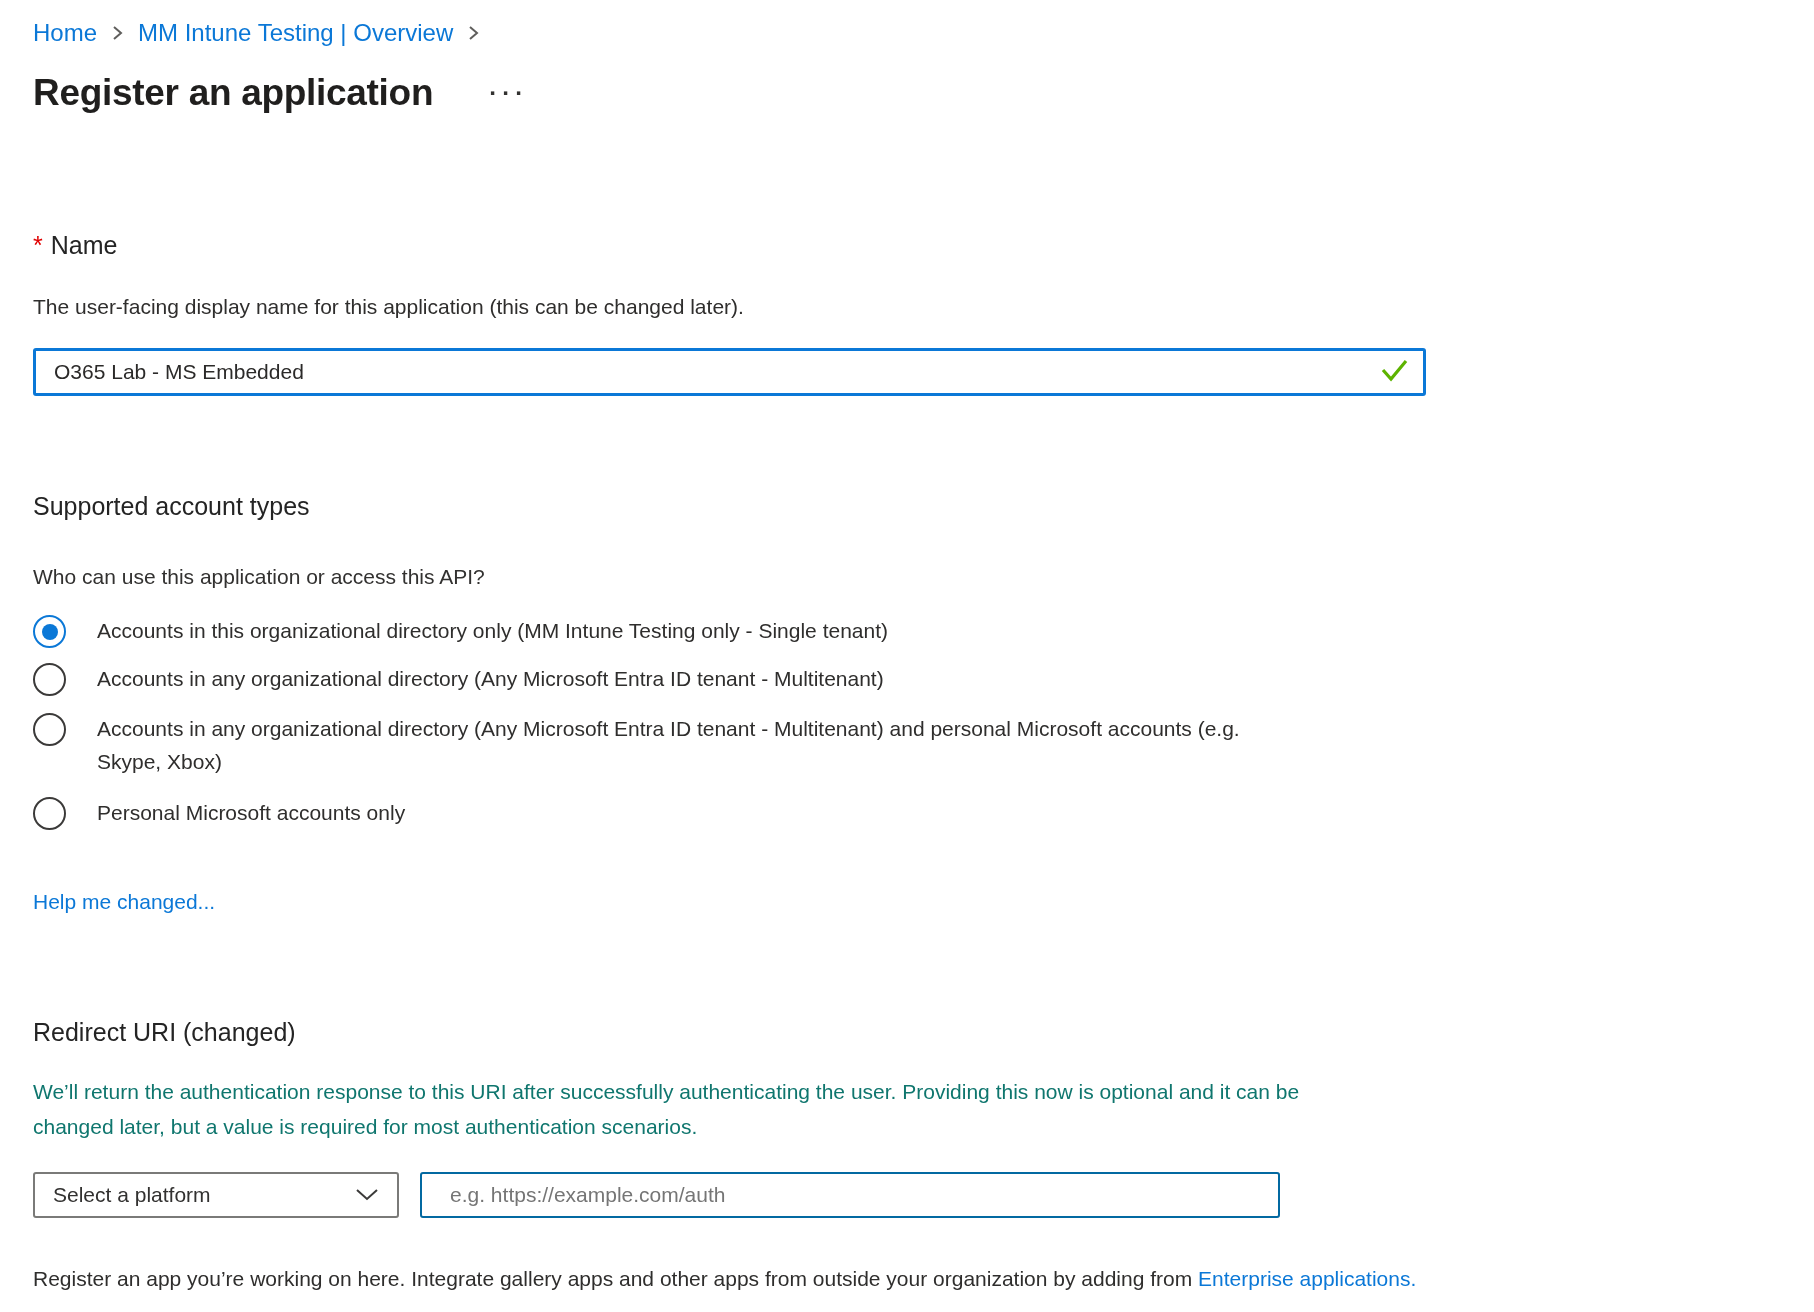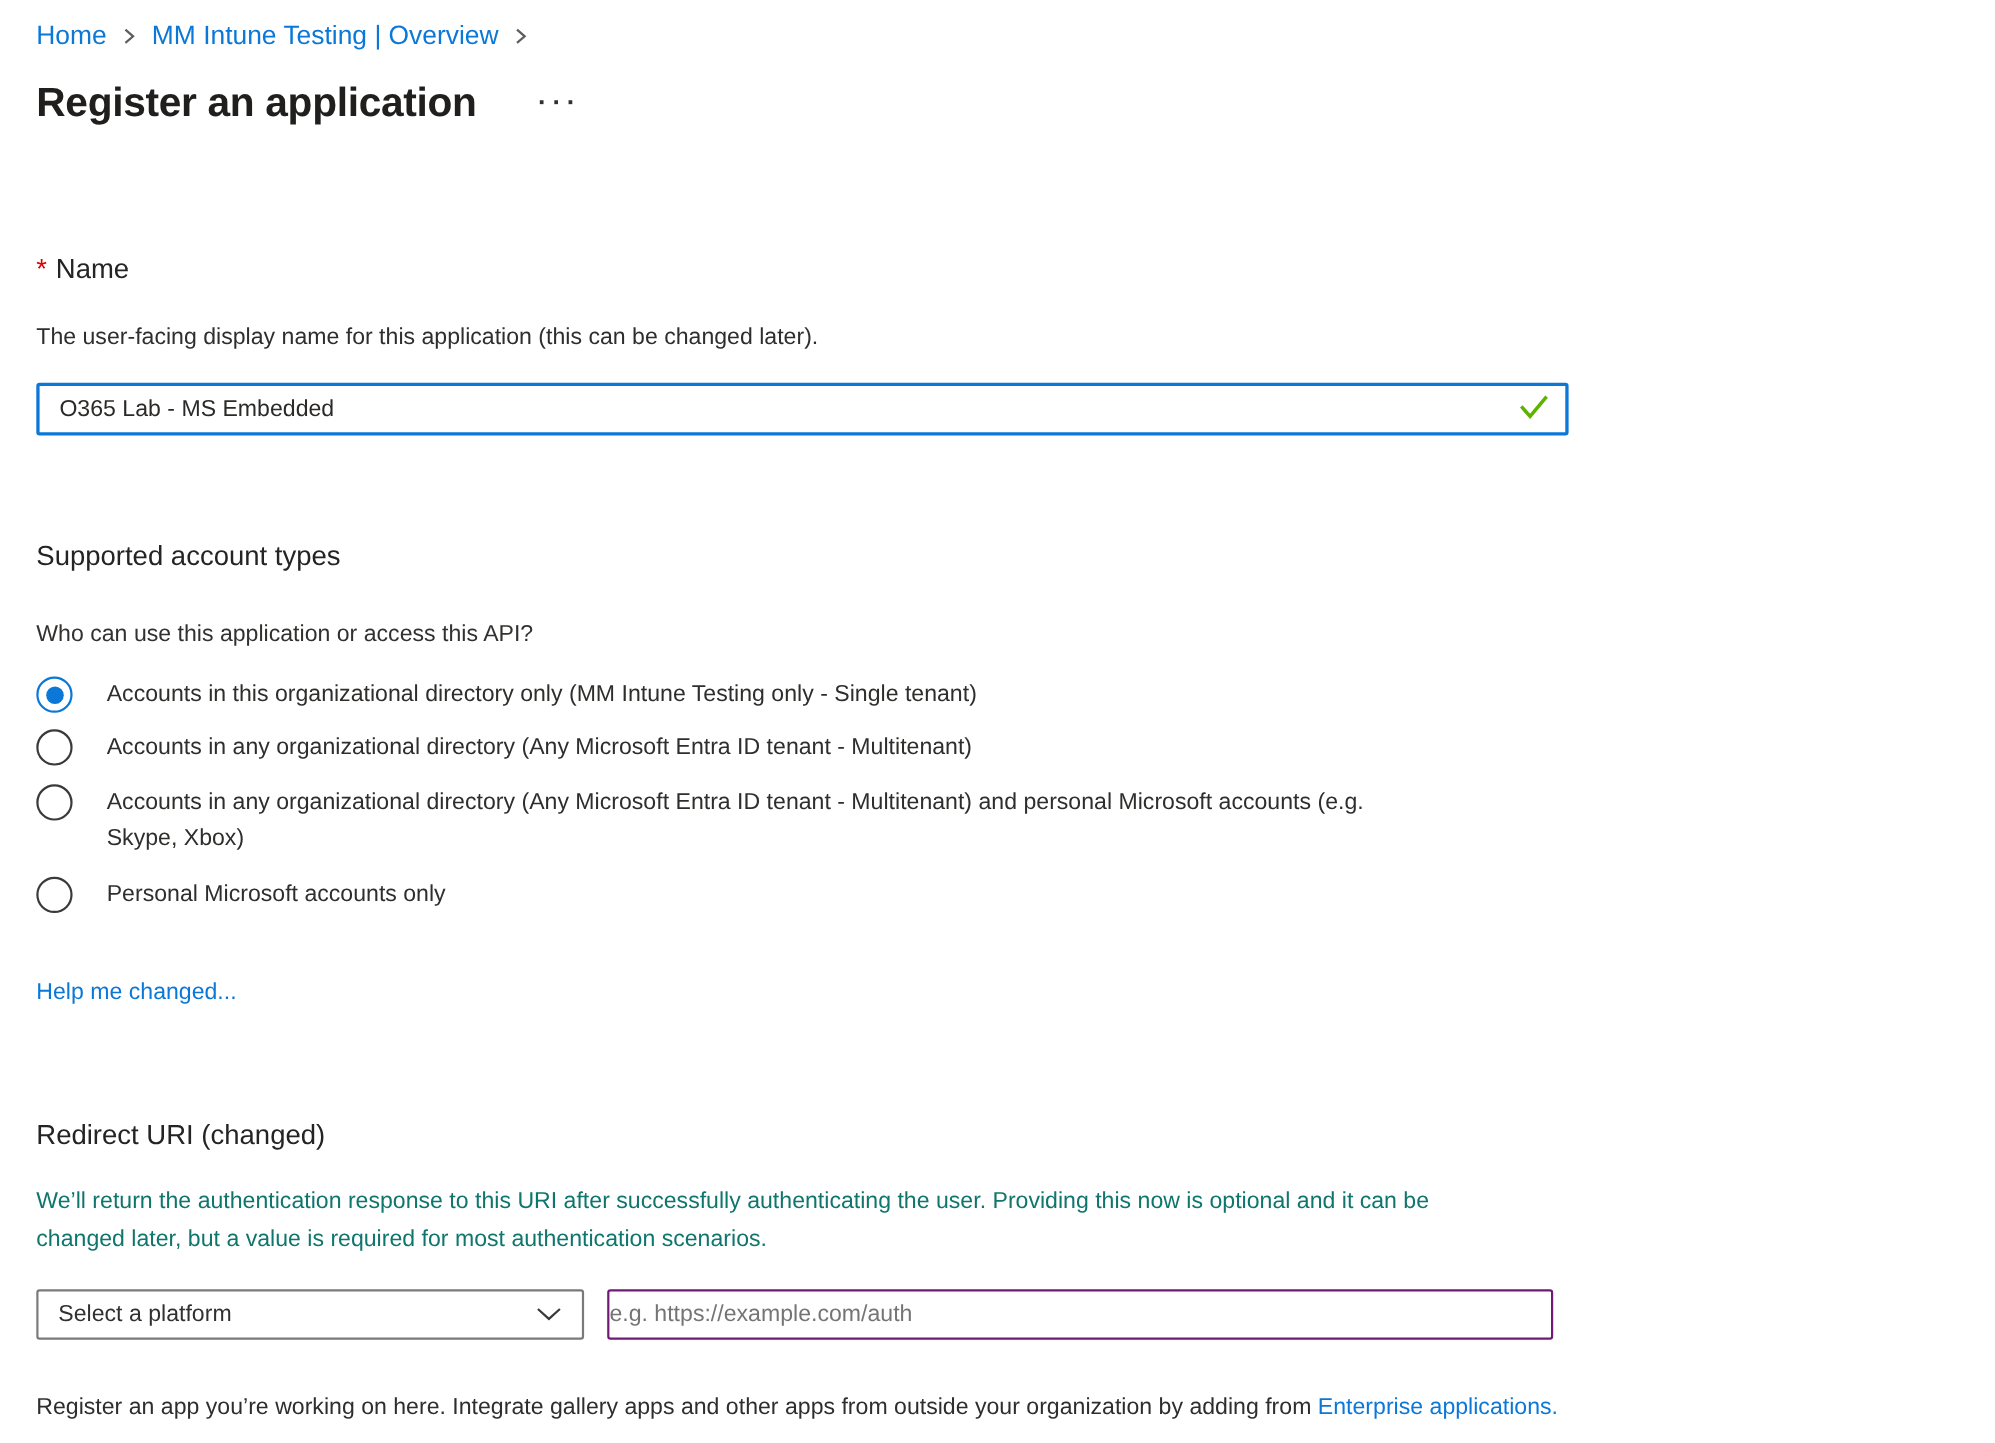--- a/index.html
+++ b/index.html
@@ -55,29 +55,29 @@
   }
   .option-label { margin-left: 31px; font-size: 21px; line-height: 33px; max-width: 1160px; color: #2f2e2d; }
 
   .help-link { display: inline-block; margin-top: 58px; font-size: 21px; line-height: 28px; color: #0b78d7; text-decoration: none; cursor: pointer; }
 
   
   .h2-redirect { margin-top: 101px; }
   .redirect-desc { margin-top: 26px; font-size: 21px; line-height: 35px; max-width: 1290px; color: #0f766e; }
   .controls-row { margin-top: 28px; display: flex; align-items: center; }
   .platform-select {
-    width: 498px; height: 46px; border: 2px solid #7a7a78; border-radius: 3px;
+    width: 366px; height: 46px; border: 2px solid #7a7a78; border-radius: 3px;
     display: flex; align-items: center; justify-content: space-between;
     padding: 0 18px 0 18px; font-size: 21px; color: #323130; background: #fff; cursor: pointer;
   }
   .chevron-down-icon { display: flex; align-items: center; color: #3b3a39; }
   .uri-input {
-    margin-left: 21px; width: 860px; height: 46px; border: 2px solid #701a75; border-radius: 3px;
+    margin-left: 21px; width: 860px; height: 46px; border: 2px solid #0369a1; border-radius: 3px;
     font-family: "Liberation Sans", "DejaVu Sans", sans-serif;
-    font-size: 21px; padding: 0 0; color: #2b2a29; outline: none;
+    font-size: 21px; padding: 0 28px; color: #2b2a29; outline: none;
   }
   .uri-input::placeholder { color: #757575; opacity: 1; }
 
   
   .footer-note { margin-top: 47px; font-size: 21px; line-height: 28px; color: #2f2e2d; }
   .footer-note a { color: #0b78d7; text-decoration: none; cursor: pointer; }
 </style>
 </head>
 <body>
 

